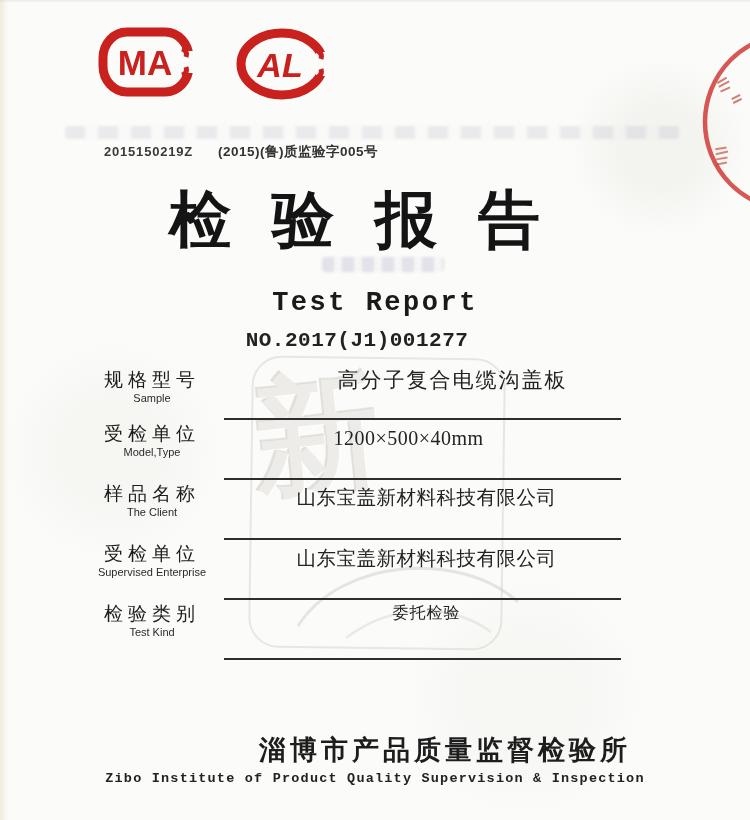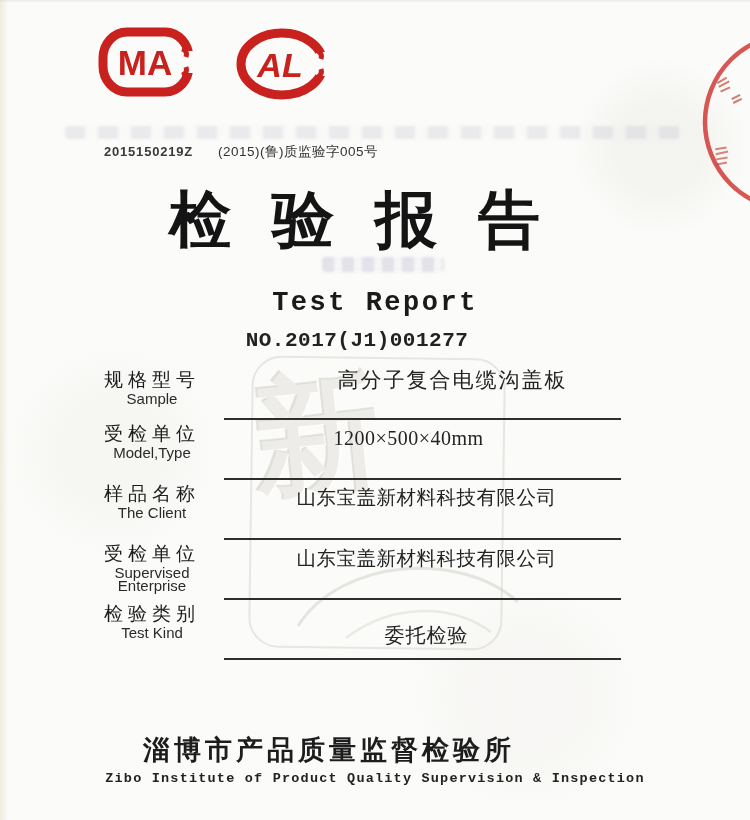--- a/index.html
+++ b/index.html
@@ -22,21 +22,21 @@
 
   
   .logo-cma{left:98px;top:27px;}
   .logo-cal{left:234px;top:28px;}
   .reg-row{left:0;top:101px;width:750px;height:20px;margin-top:43px;}
   .reg-cma{position:absolute;left:104px;top:0;
     font-family:"Liberation Sans","DejaVu Sans",sans-serif;
     font-size:13px;font-weight:700;letter-spacing:0.8px;color:#3a3a3a;}
   .reg-cal{position:absolute;left:218px;top:-1px;
     font-family:"Liberation Sans","DejaVu Sans",sans-serif;
-    font-size:13.5px;font-weight:400;letter-spacing:0.5px;color:#333;}
+    font-size:13.5px;font-weight:700;letter-spacing:0.5px;color:#333;}
 
   
   .ghost-line{left:65px;top:126px;width:615px;height:13px;
     background:repeating-linear-gradient(90deg,
       rgba(135,135,170,0.14) 0 20px, rgba(135,135,170,0.02) 20px 33px);
     filter:blur(1.6px);border-radius:4px;}
   .ghost-title{left:322px;top:257px;width:122px;height:15px;
     background:repeating-linear-gradient(90deg,
       rgba(140,130,175,0.22) 0 12px, rgba(140,130,175,0.04) 12px 20px);
     filter:blur(1.8px);border-radius:4px;}
@@ -66,32 +66,32 @@
     transform:rotate(-6deg);}
   .wm-swirl{left:286px;top:540px;}
 
   
   .form{left:85px;top:366px;width:536px;}
   .form-row{display:flex;height:60px;}
   .form-row:nth-child(1){height:54px;}
   .label-cell{width:134px;text-align:center;padding-top:3px;}
   .label-cn{font-size:19px;letter-spacing:5px;color:#1c1c1c;line-height:22px;display:block;}
   .label-en{font-family:"Liberation Sans","DejaVu Sans",sans-serif;
-    font-size:15px;color:#2a2a2a;line-height:13px;display:block;margin-top:1px;}
+    font-size:11px;color:#2a2a2a;line-height:13px;display:block;margin-top:1px;}
   .value-cell{flex:1;margin-left:5px;text-align:center;
     border-bottom:2px solid #2e2e2e;}
   .value-text{display:inline-block;position:relative;font-size:20px;color:#232323;line-height:26px;margin-top:1px;}
   .form-row:nth-child(1) .value-text{left:30px;font-size:21px;letter-spacing:2px;}
   .form-row:nth-child(2) .value-text{left:-14px;font-size:20px;letter-spacing:0.5px;margin-top:5px;}
   .form-row:nth-child(3) .value-text{left:4px;font-size:19.5px;letter-spacing:0.5px;margin-top:5px;}
   .form-row:nth-child(4) .value-text{left:4px;font-size:19.5px;letter-spacing:0.5px;margin-top:6px;}
-  .form-row:nth-child(5) .value-text{left:4px;font-size:20px;letter-spacing:1px;margin-top:22px;}
-
-  
-  .footer-cn{left:16px;top:732px;width:626px;text-align:center;
+  .form-row:nth-child(5) .value-text{left:4px;font-size:16px;letter-spacing:1px;margin-top:0;}
+
+  
+  .footer-cn{left:5px;top:732px;width:626px;text-align:right;
     font-family:"Liberation Serif","DejaVu Serif",serif;
     font-weight:600;font-size:27px;letter-spacing:4px;color:#1d1d1d;}
   .footer-en{left:0;top:771px;width:750px;text-align:center;
     font-family:"Liberation Mono","DejaVu Sans Mono",monospace;
     font-weight:700;font-size:13.5px;letter-spacing:1.2px;color:#222;}
 
   
   .seal{right:0;top:42px;}
 </style>
 </head>

